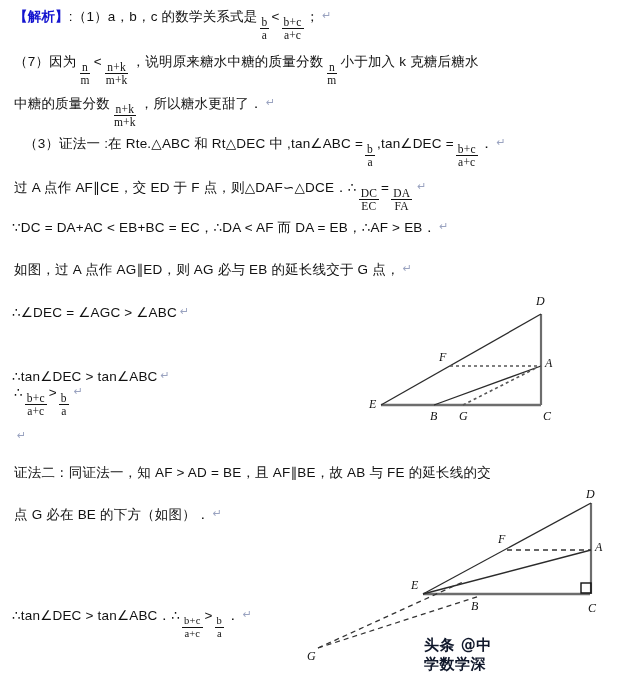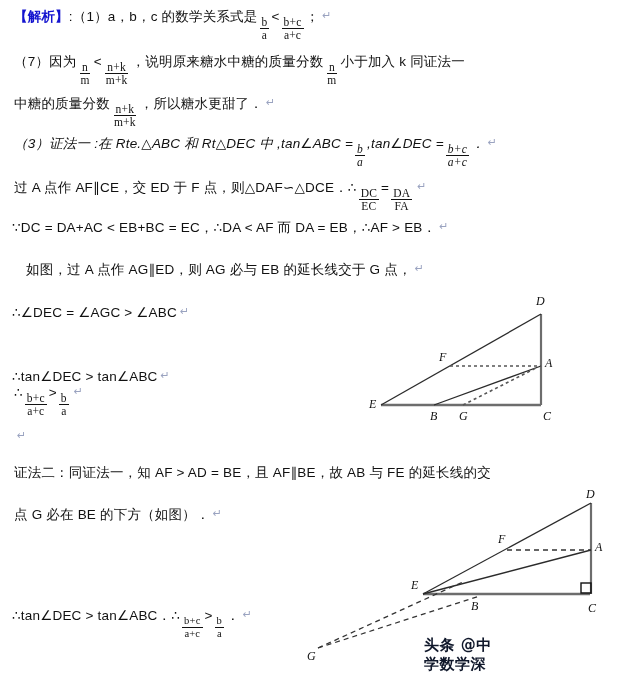--- a/index.html
+++ b/index.html
@@ -94,31 +94,31 @@
   <div class="line" style="left:14px; top:55px;">
     <span>（7）因为</span><span class="frac">
         <span class="num">n</span>
         <span class="den">m</span>
       </span><span class="sym">&lt;</span><span class="frac">
         <span class="num">n+k</span>
         <span class="den">m+k</span>
       </span><span>，说明原来糖水中糖的质量分数</span><span class="frac">
         <span class="num">n</span>
         <span class="den">m</span>
-      </span><span>小于加入 k 同证法一</span>
+      </span><span>小于加入 k 克糖后糖水</span>
   </div>
 
   <div class="line" style="left:14px; top:97px;">
     <span>中糖的质量分数</span><span class="frac">
         <span class="num">n+k</span>
         <span class="den">m+k</span>
       </span><span>，所以糖水更甜了．</span><span class="pilcrow">↵</span>
   </div>
 
-  <div class="line" style="left:14px; top:137px;font-style:italic;">
+  <div class="line" style="left:24px; top:137px;">
     <span>（3）证法一 :在 Rte.△ABC 和 Rt△DEC 中 ,tan∠ABC =</span><span class="frac">
         <span class="num">b</span>
         <span class="den">a</span>
       </span><span>,tan∠DEC =</span><span class="frac">
         <span class="num">b+c</span>
         <span class="den">a+c</span>
       </span><span>．</span><span class="pilcrow">↵</span>
   </div>
 
   <div class="line" style="left:14px; top:181px;">
@@ -128,21 +128,21 @@
       </span><span class="sym">=</span><span class="frac">
         <span class="num">DA</span>
         <span class="den">FA</span>
       </span><span class="pilcrow">↵</span>
   </div>
 
   <div class="line" style="left:12px; top:221px;">
     <span>∵DC = DA+AC &lt; EB+BC = EC，∴DA &lt; AF 而 DA = EB，∴AF &gt; EB．</span><span class="pilcrow">↵</span>
   </div>
 
-  <div class="line" style="left:26px; top:263px;">
+  <div class="line" style="left:14px; top:263px;">
     <span>如图，过 A 点作 AG∥ED，则 AG 必与 EB 的延长线交于 G 点，</span><span class="pilcrow">↵</span>
   </div>
 
   <div class="line" style="left:12px; top:306px;">
     <span>∴∠DEC = ∠AGC &gt; ∠ABC</span><span class="pilcrow">↵</span>
   </div>
 
   <div class="line" style="left:12px; top:346px;margin-top:24px;">
     <span>∴tan∠DEC &gt; tan∠ABC</span><span class="pilcrow">↵</span>
   </div>

